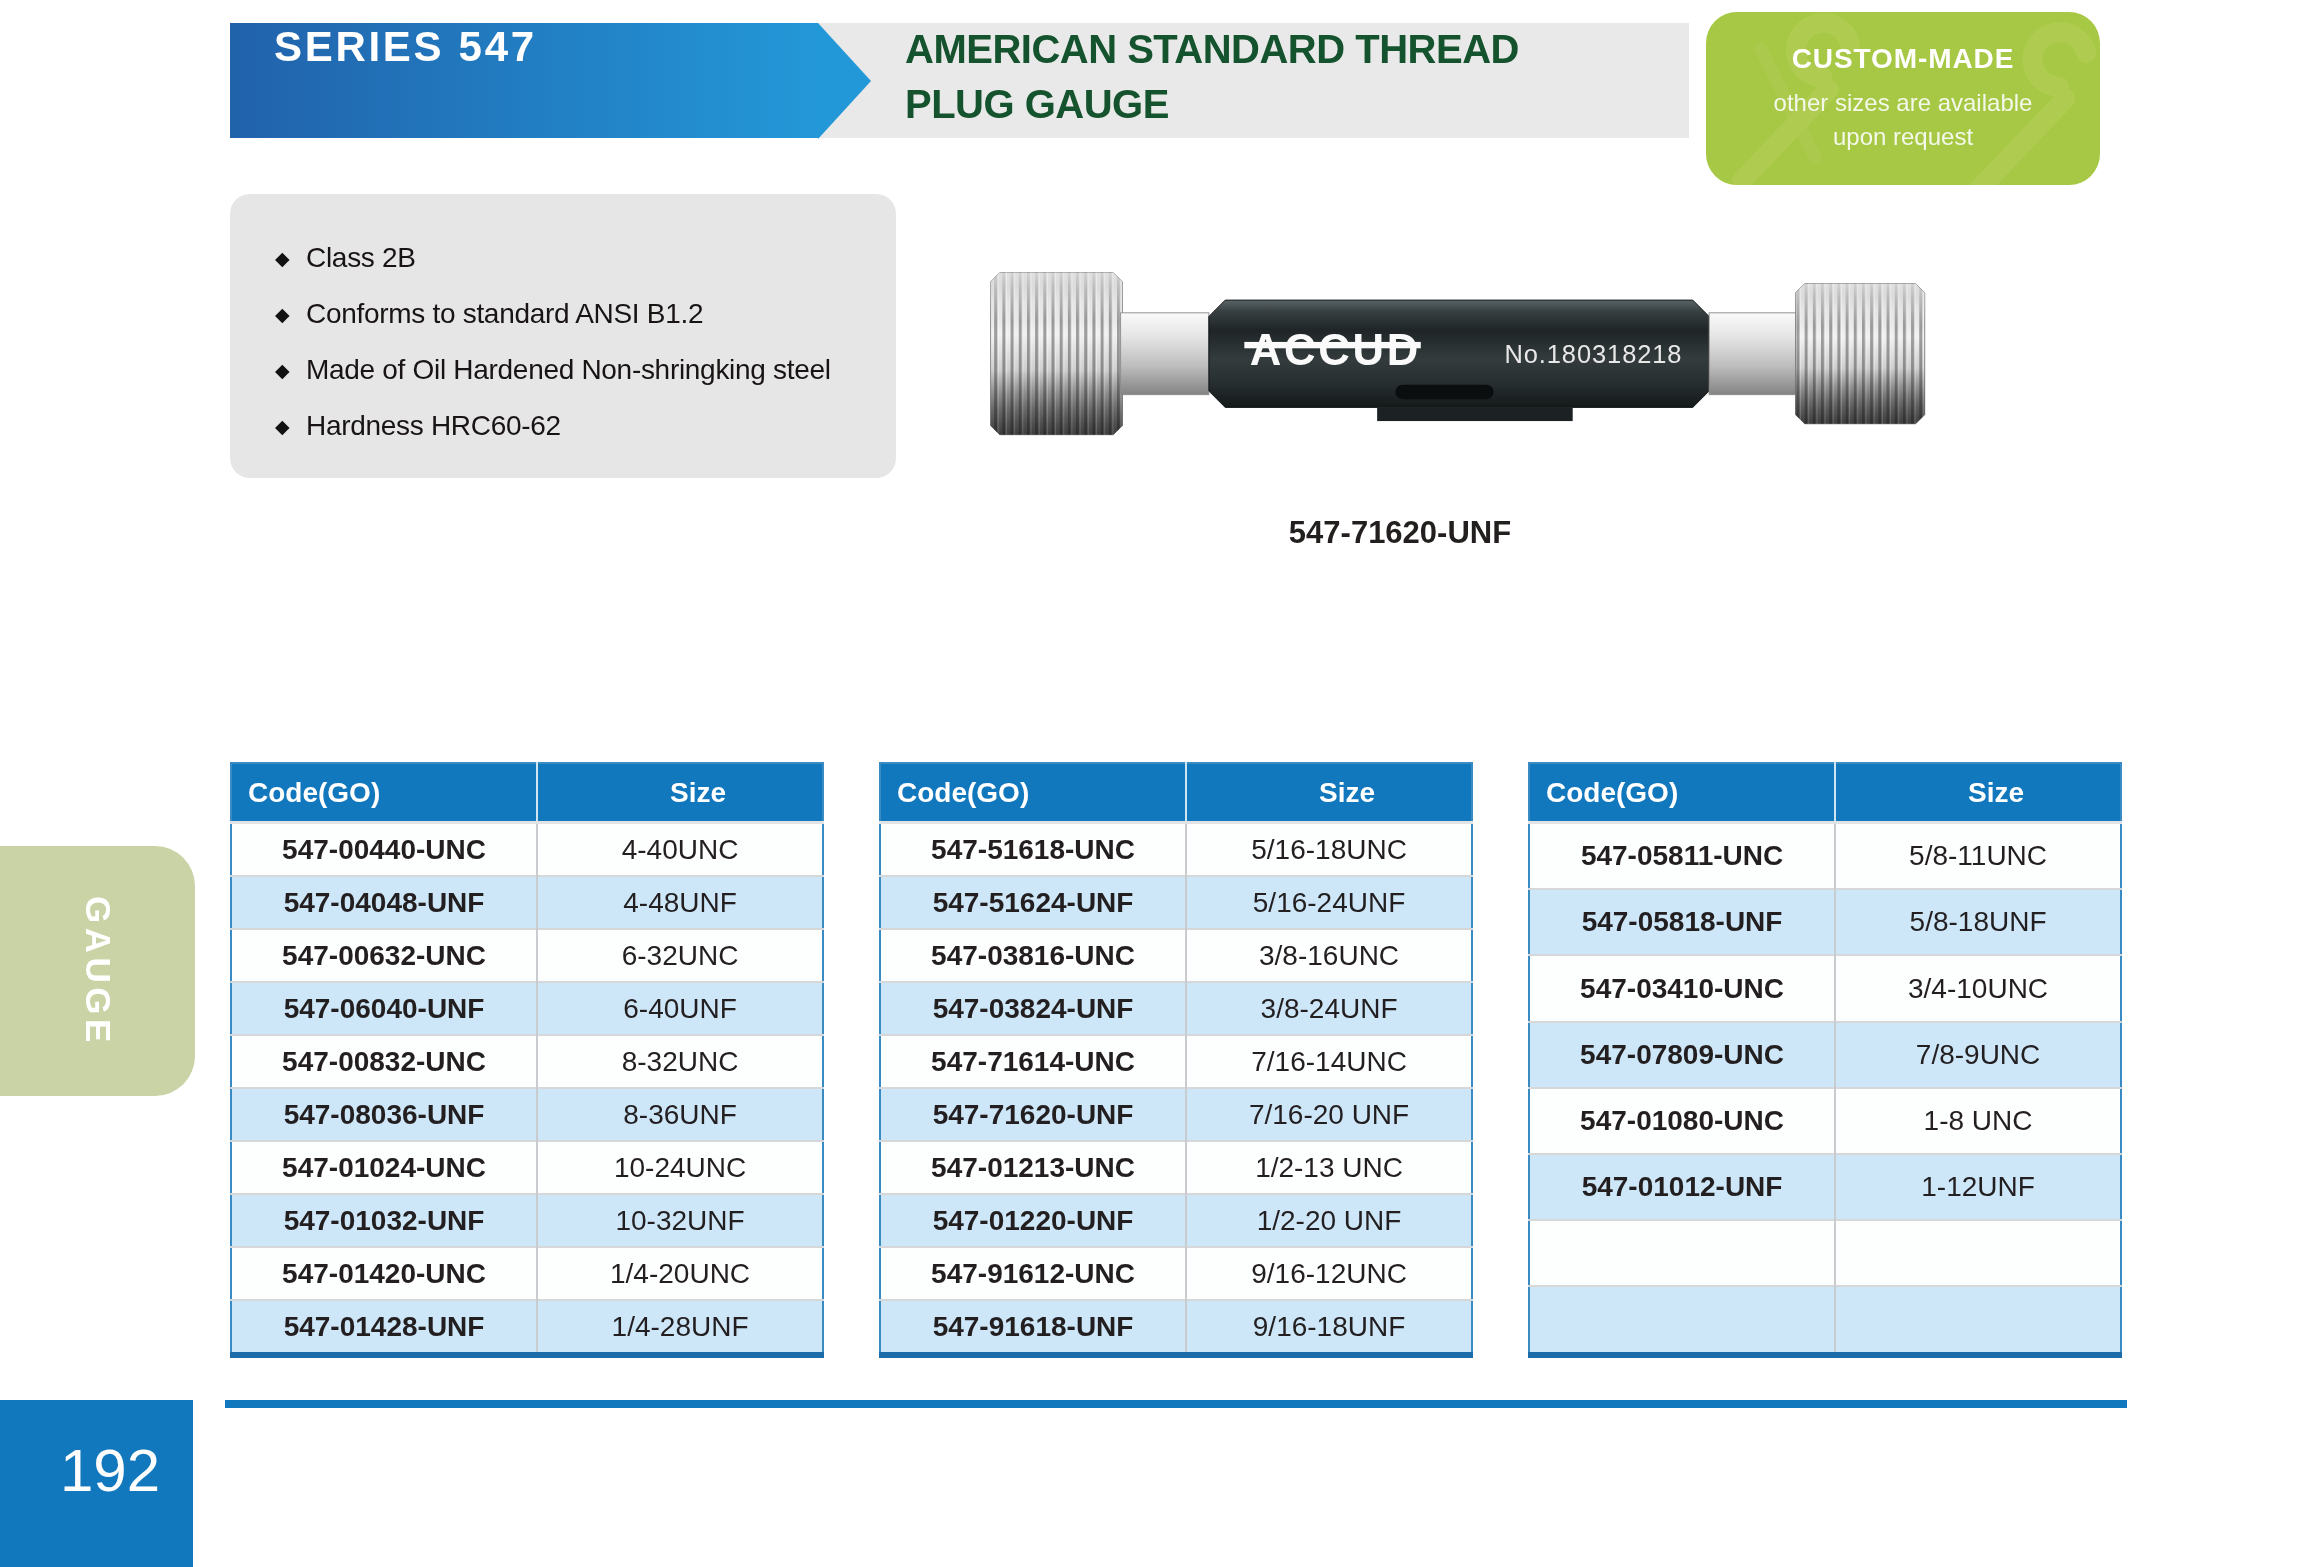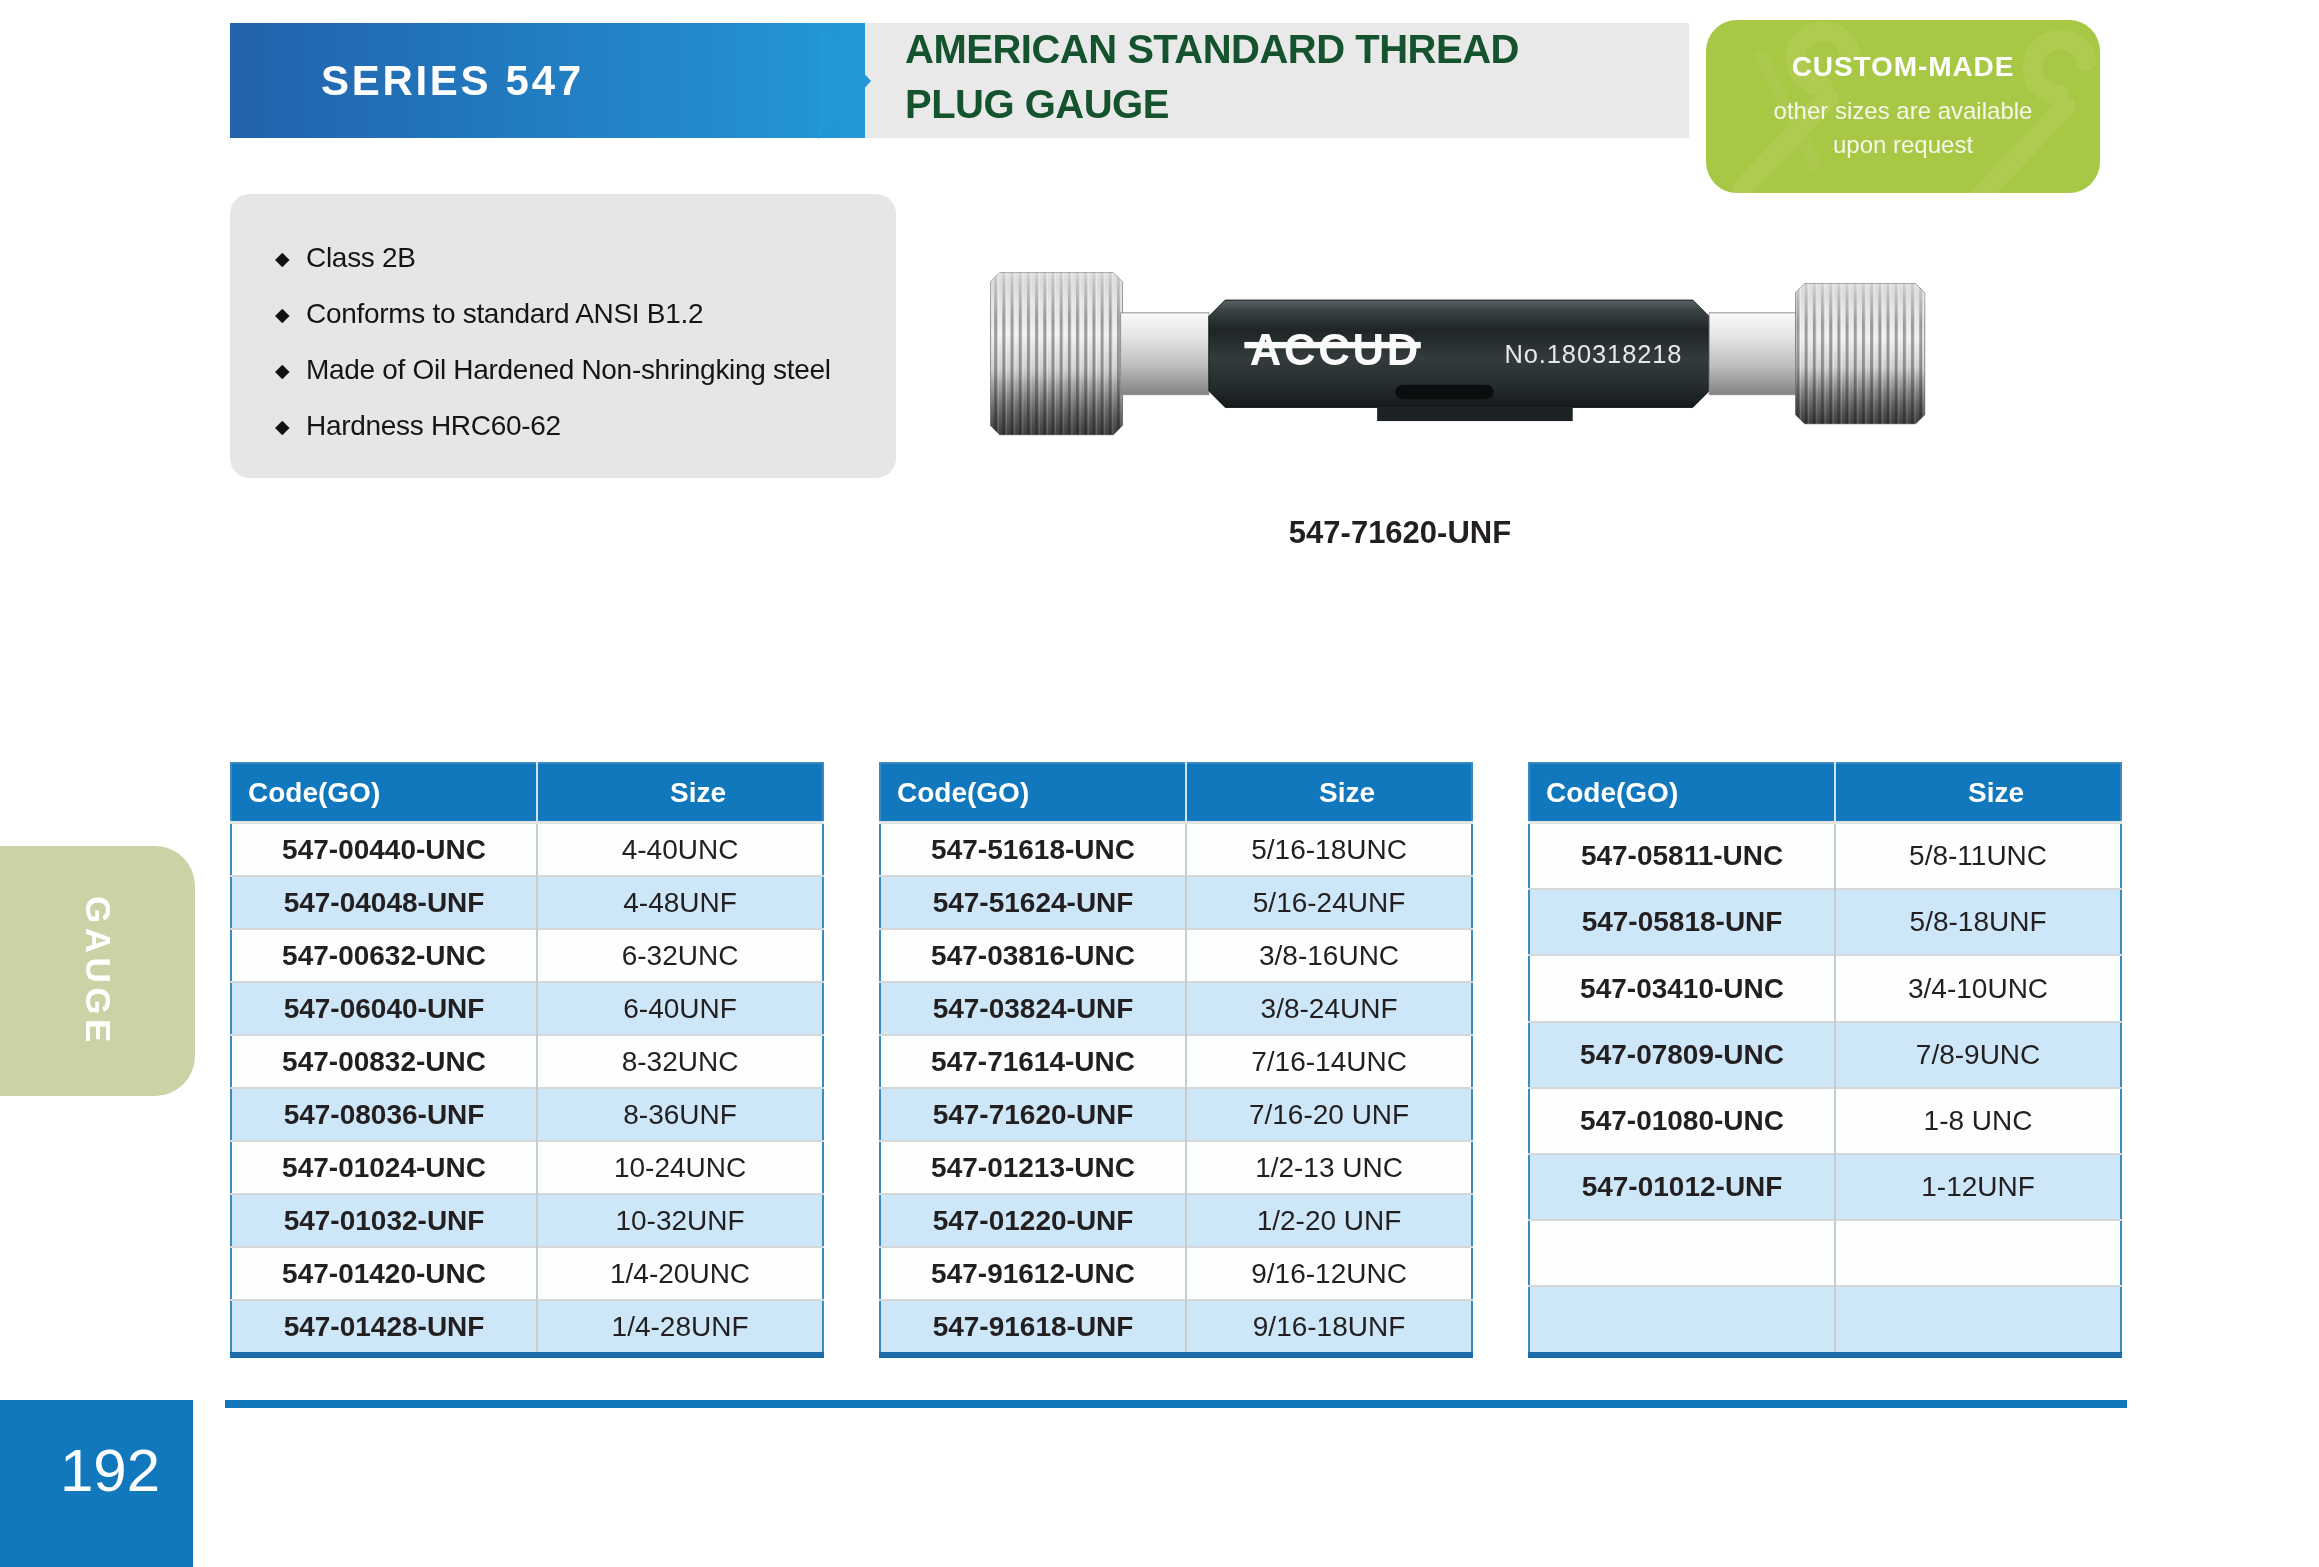--- a/index.html
+++ b/index.html
@@ -5,34 +5,34 @@
   html,body{margin:0;padding:0;background:#fff;}
   .sheet{
     position:relative;width:2319px;height:1567px;background:#ffffff;
     font-family:"Liberation Sans", sans-serif;overflow:hidden;
   }
   
   .title-strip{position:absolute;left:780px;top:23px;width:909px;height:115px;background:#e9e9e9;}
   .series-banner{
     position:absolute;left:230px;top:23px;width:588px;height:115px;
     background:linear-gradient(90deg,#2162ab 0%,#2398d8 100%);
-    display:flex;align-items:center;padding-left:47px;
+    display:flex;
   }
   .series-banner span{color:#fff;font-size:42px;font-weight:bold;letter-spacing:2.7px;padding-left:44px;}
   .banner-arrow{
     position:absolute;left:818px;top:23px;width:0;height:0;
     border-top:58px solid transparent;border-bottom:58px solid transparent;
     border-left:53px solid #2398d8;
   }
   .page-title{
     position:absolute;left:905px;top:22px;margin:0;
     font-size:40px;line-height:55px;font-weight:bold;color:#14532d;letter-spacing:-0.5px;
   }
   .custom-badge{
-    position:absolute;left:1706px;top:20px;width:394px;height:173px;
+    position:absolute;left:1706px;top:12px;width:394px;height:173px;
     background:#a7c845;border-radius:31px;overflow:hidden;text-align:center;color:#fff;
   }
   .custom-badge svg.wm{position:absolute;left:0;top:0;width:100%;height:100%;}
   .custom-badge .bt{position:relative;margin-top:31px;font-size:28px;font-weight:bold;letter-spacing:0.9px;}
   .custom-badge .bl{position:relative;font-size:24px;line-height:34px;color:#f4f8e9;}
   .custom-badge .bl.first{margin-top:11px;}
   
   .features-box{
     position:absolute;left:230px;top:194px;width:666px;height:284px;
     background:#e6e6e7;border-radius:20px;

